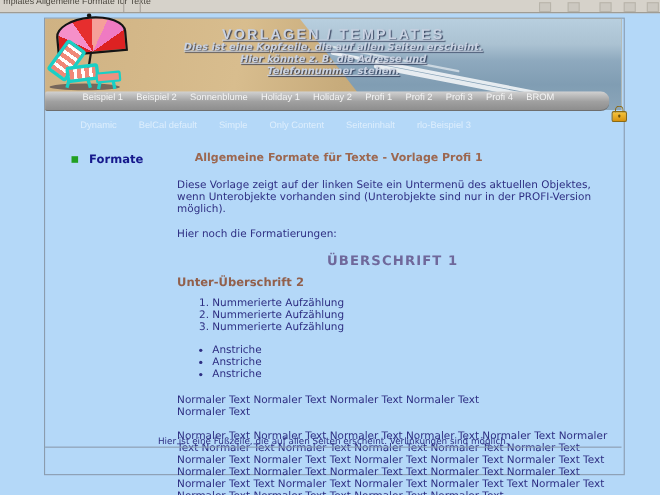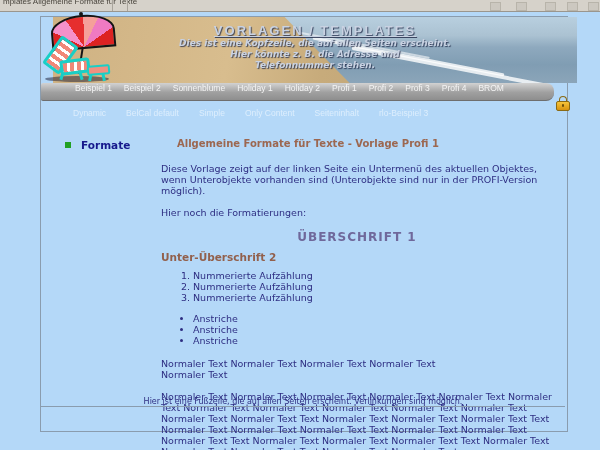--- a/index.html
+++ b/index.html
@@ -13,36 +13,36 @@
     font-family:"Liberation Sans",sans-serif;white-space:nowrap;}
   .strip-sep{position:absolute;top:0;width:1px;height:11px;background:#a8a49c;}
   .strip-icon{position:absolute;top:2px;width:9px;height:7px;border:1px solid #b8b4aa;
     background:#ccc8c0;}
 
   
   .page{position:absolute;left:40px;top:16px;width:526px;height:414px;
     border:1px solid #8a9cae;}
 
   
-  .header-img{position:absolute;left:12px;top:0;width:524px;height:66px;overflow:hidden;
+  .header-img{position:absolute;left:0;top:0;width:524px;height:83px;overflow:hidden;
     background:linear-gradient(100deg,#cfb283 0%,#d8bd8e 34%,#c7ab7b 52%,#b79e73 100%);}
   .sea{position:absolute;top:0;bottom:0;left:38%;right:0;
     clip-path:polygon(10% 0,100% 0,100% 100%,30% 100%);
     background:linear-gradient(to bottom,#b8cfdf 0%,#abc2d2 28%,#8ea9be 46%,#809db3 72%,#8ba5b9 100%);}
   .foam{position:absolute;height:3px;background:rgba(255,255,255,.8);border-radius:2px;
     transform:rotate(11deg);}
   .foam.f1{left:18%;top:58%;width:60%;}
   .foam.f2{left:30%;top:74%;width:65%;height:4px;}
   .foam.f3{left:10%;top:40%;width:45%;height:2px;opacity:.7;}
   .header-text{position:absolute;left:0;top:6px;width:100%;text-align:center;
     color:#c9d2e2;text-shadow:1px 1px 1px rgba(30,40,70,.8);z-index:2;}
   .header-title{font-family:"Liberation Sans",sans-serif;font-size:13px;font-weight:bold;
     letter-spacing:2px;text-decoration:underline;}
   .header-sub{font-size:9px;font-weight:bold;font-style:italic;line-height:11px;
-    }
+    text-decoration:underline;}
 
   
   .clipart{position:absolute;left:2px;top:-5px;width:70px;height:76px;z-index:5;}
   .cl-shadow{position:absolute;left:2px;top:64px;width:64px;height:6px;
     background:rgba(25,25,50,.5);border-radius:50%;}
   .umb-canopy{position:absolute;left:8px;top:3px;width:60px;height:30px;
     border-radius:60px 60px 0 0 / 30px 30px 0 0;
     background:conic-gradient(from 270deg at 50% 100%,
       #dd2222 0 30deg,#f590c9 30deg 60deg,#e62e2e 60deg 93deg,
       #f5a09a 93deg 120deg,#ef7ac2 120deg 150deg,#dd2222 150deg 180deg);

